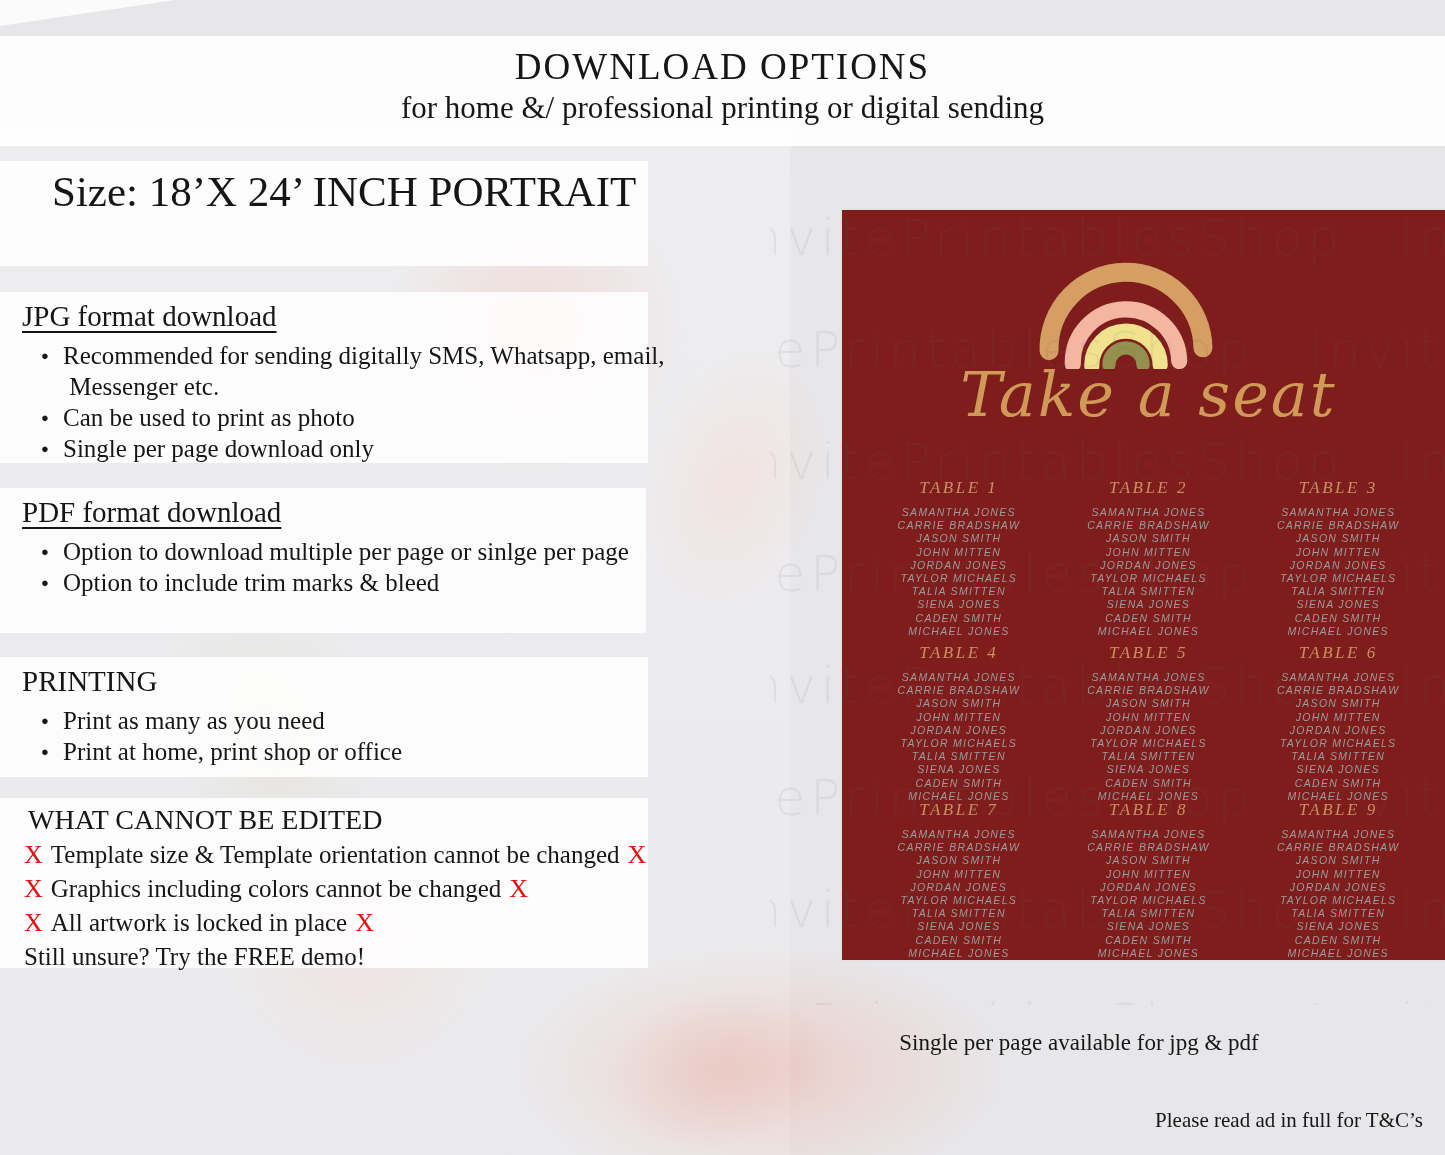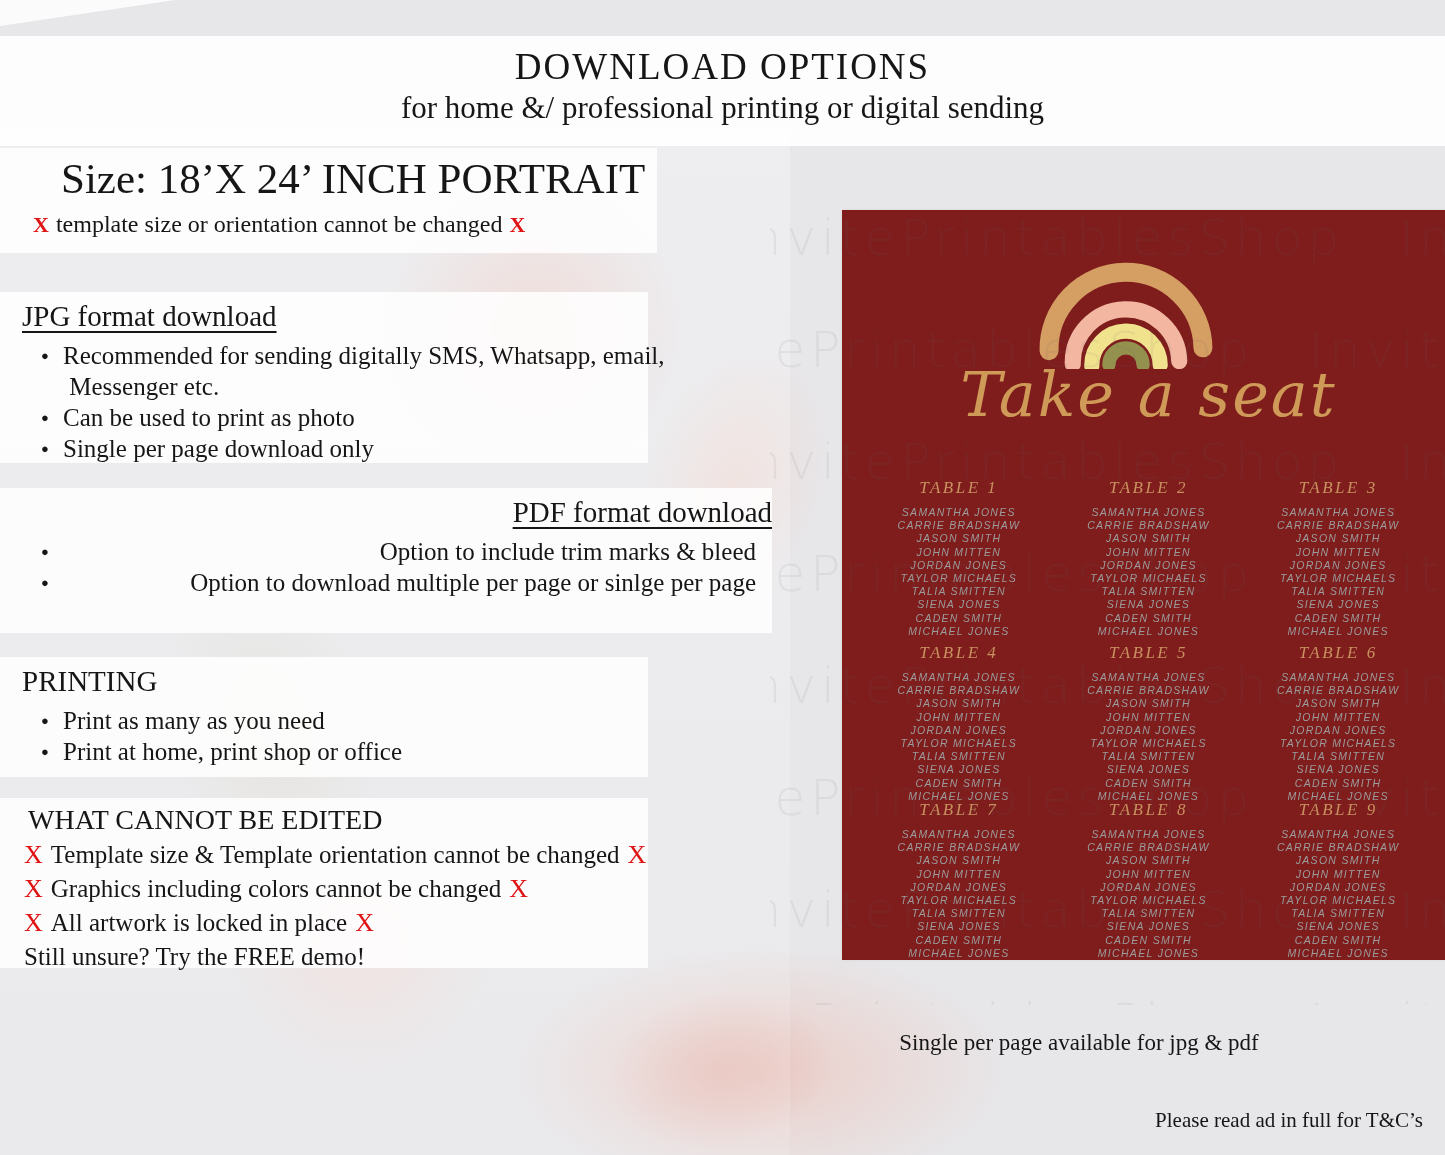--- a/index.html
+++ b/index.html
@@ -13,27 +13,27 @@
   .p4{left:160px;top:740px;width:400px;height:400px;background:radial-gradient(closest-side,rgba(242,216,210,.6),rgba(242,216,210,0) 72%);}
   .p5{left:420px;top:900px;width:680px;height:340px;background:radial-gradient(closest-side,rgba(236,199,191,.8),rgba(236,199,191,0) 75%);}
   .p6{left:560px;top:960px;width:320px;height:220px;transform:rotate(-10deg);background:radial-gradient(closest-side,rgba(228,182,174,.55),rgba(228,182,174,0) 70%);}
   .haze{position:absolute;left:0;top:130px;width:790px;height:1025px;background:linear-gradient(rgba(255,255,255,.28),rgba(255,255,255,.12));pointer-events:none;}
   .wedge{position:absolute;left:0;top:0;width:175px;height:26px;background:#fbfbfc;clip-path:polygon(0 0,100% 0,0 100%);}
   
   .band{position:absolute;left:0;background:rgba(255,255,255,.85);z-index:2;}
   .header-band{top:36px;width:1445px;height:110px;background:rgba(255,255,255,.92);text-align:center;}
   .header-title{font-size:37px;letter-spacing:2px;margin-top:9px;}
   .header-sub{font-size:31px;margin-top:2px;}
-  .size-band{top:148px;width:648px;height:105px;padding-left:9px;}
+  .size-band{top:161px;width:648px;height:105px;}
   .size-title{font-size:43px;white-space:nowrap;margin:6px 0 0 52px;}
   .size-note{font-size:24px;margin:8px 0 0 24px;white-space:nowrap;}
   .xs{color:var(--x-red,#e01414);font-weight:bold;font-size:22px;margin:0 7px;}
   .xs:first-child{margin-left:0;}
   .jpg-band{top:292px;width:648px;height:171px;}
-  .pdf-band{top:488px;width:772px;height:145px;text-align:right;}
+  .pdf-band{top:488px;width:646px;height:145px;}
   .print-band{top:657px;width:648px;height:120px;}
   .edit-band{top:798px;width:648px;height:170px;}
   .sec-heading{font-size:29px;margin:8px 0 0 22px;}
   .u{text-decoration:underline;text-underline-offset:5px;}
   .bullets{list-style:none;margin:7px 16px 0;padding:0;}
   .bullets li{position:relative;padding-left:47px;font-size:25px;line-height:31px;white-space:pre;}
   .bullets li::before{content:"●";position:absolute;left:25px;top:0;font-size:13px;}
   .edit-head{font-size:28px;margin:6px 0 2px 28px;}
   .x-line{font-size:25px;line-height:34px;margin-left:24px;white-space:nowrap;}
   .xb{color:var(--x-red,#e01414);font-size:26px;margin:0 8px;}
@@ -76,38 +76,37 @@
     <div class="wedge"></div>
   </div>
 
   <div class="band header-band">
     <div class="header-title">DOWNLOAD OPTIONS</div>
     <div class="header-sub">for home &amp;/ professional printing or digital sending</div>
   </div>
 
   <div class="band size-band">
     <div class="size-title">Size: 18’X 24’ INCH PORTRAIT</div>
-    <div class="size-note"><span class="xs">X</span><span>template size or orientation cannot be changed</span><span class="xs">X</span></div>
   </div>
 
   <div class="band jpg-band">
     <div class="sec-heading u">JPG format download</div>
     <ul class="bullets">
         <li>Recommended for sending digitally SMS, Whatsapp, email,
  Messenger etc.</li>
         <li>Can be used to print as photo</li>
         <li>Single per page download only</li>
       </ul>
   </div>
 
   <div class="band pdf-band">
     <div class="sec-heading u">PDF format download</div>
     <ul class="bullets">
+        <li>Option to download multiple per page or sinlge per page</li>
         <li>Option to include trim marks &amp; bleed</li>
-        <li>Option to download multiple per page or sinlge per page</li>
       </ul>
   </div>
 
   <div class="band print-band">
     <div class="sec-heading">PRINTING</div>
     <ul class="bullets">
         <li>Print as many as you need</li>
         <li>Print at home, print shop or office</li>
       </ul>
   </div>

